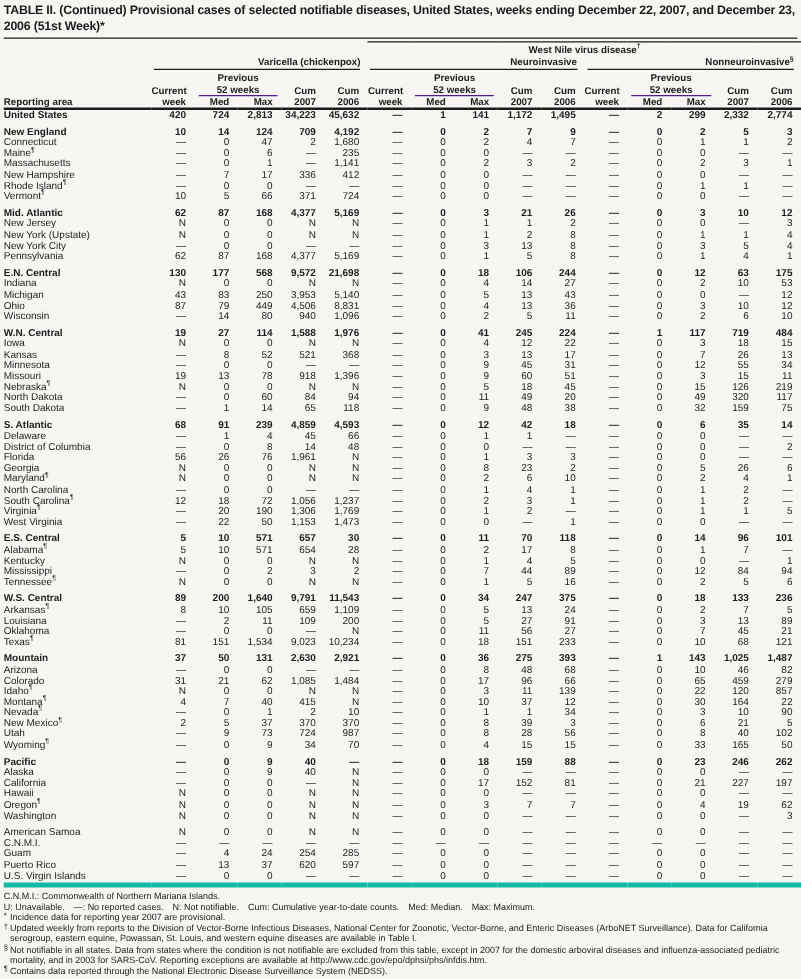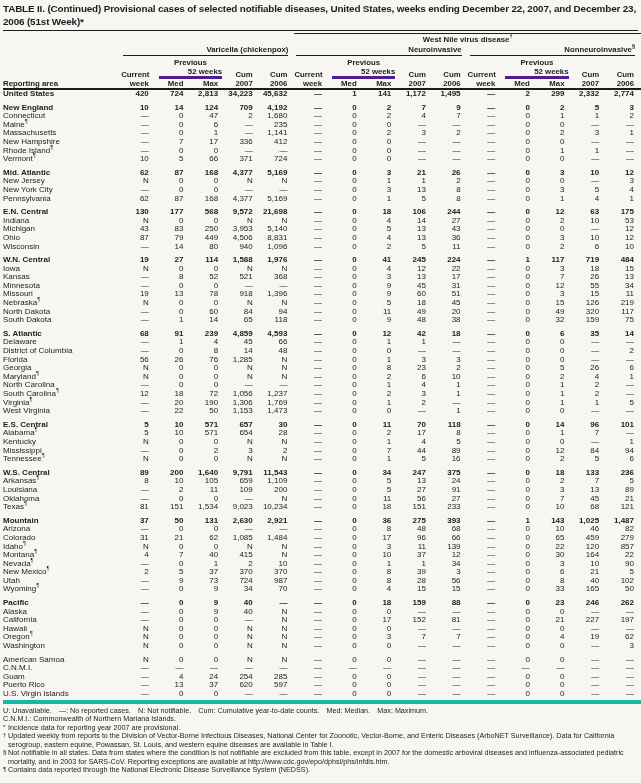--- a/index.html
+++ b/index.html
@@ -6,21 +6,21 @@
   body{width:641px;min-height:783px;font-family:"Liberation Sans","DejaVu Sans",sans-serif;color:#1c1c1c;}
   .page{padding:3px 3px 4px 3px;}
   .title{font-weight:bold;font-size:9.9px;line-height:12.5px;letter-spacing:-0.15px;border-bottom:1px solid #1c1c1c;padding-bottom:2px;}
   table{width:638px;border-collapse:collapse;table-layout:fixed;margin-top:2px;}
   col.c-area{width:118px;}
   col.c-num{width:34.6px;}
   thead td{font-weight:bold;font-size:7.8px;line-height:9px;padding:0;vertical-align:bottom;}
   .h-wnv{text-align:center;border-top:1px solid #1c1c1c;padding-top:1px;}
   .grp-rule{border-bottom:1px solid #1c1c1c;text-align:right;padding-bottom:1px;margin:1px 6px 0 2px;white-space:nowrap;}
   .h-prev{text-align:center;padding-top:2px;}
-  .w52{border-bottom:3px solid #4c1d95;text-align:right;margin:0 3px;white-space:nowrap;}
+  .w52{border-bottom:1px solid #4c1d95;text-align:center;margin:0 3px;white-space:nowrap;}
   .h-right{text-align:right;padding-right:7px;white-space:nowrap;}
   .h-area{text-align:left;font-weight:bold;}
   tr.hdr-last td{border-bottom:2px solid #1c1c1c;padding-bottom:0;}
   tbody td{font-size:8px;line-height:8.6px;padding:0;vertical-align:bottom;white-space:nowrap;}
   tbody td.num{text-align:right;padding-right:7px;}
   tbody td.area{text-align:left;}
   tbody tr.bold td{font-weight:bold;}
   tbody tr.gap td{padding-top:5px;}
   tbody tr:last-child td{border-bottom:4px solid #14b8a6;padding-bottom:1px;}
   sup{font-size:5.6px;vertical-align:super;line-height:0;}
@@ -302,20 +302,38 @@
           <td class="num">1</td>
           <td class="num">1</td>
           <td class="num">2</td>
           <td class="num">—</td>
           <td class="num">0</td>
           <td class="num">0</td>
           <td class="num">—</td>
           <td class="num">3</td>
         </tr>
         <tr class="">
+          <td class="area">New York (Upstate)</td>
+          <td class="num">N</td>
+          <td class="num">0</td>
+          <td class="num">0</td>
+          <td class="num">N</td>
+          <td class="num">N</td>
+          <td class="num">—</td>
+          <td class="num">0</td>
+          <td class="num">1</td>
+          <td class="num">2</td>
+          <td class="num">8</td>
+          <td class="num">—</td>
+          <td class="num">0</td>
+          <td class="num">1</td>
+          <td class="num">1</td>
+          <td class="num">4</td>
+        </tr>
+        <tr class="">
           <td class="area">New York City</td>
           <td class="num">—</td>
           <td class="num">0</td>
           <td class="num">0</td>
           <td class="num">—</td>
           <td class="num">—</td>
           <td class="num">—</td>
           <td class="num">0</td>
           <td class="num">3</td>
           <td class="num">13</td>
@@ -630,21 +648,21 @@
           <td class="num">0</td>
           <td class="num">0</td>
           <td class="num">—</td>
           <td class="num">2</td>
         </tr>
         <tr class="">
           <td class="area">Florida</td>
           <td class="num">56</td>
           <td class="num">26</td>
           <td class="num">76</td>
-          <td class="num">1,285</td>
+          <td class="num">1,961</td>
           <td class="num">N</td>
           <td class="num">—</td>
           <td class="num">0</td>
           <td class="num">1</td>
           <td class="num">3</td>
           <td class="num">3</td>
           <td class="num">—</td>
           <td class="num">0</td>
           <td class="num">0</td>
           <td class="num">—</td>
@@ -1296,22 +1314,22 @@
           <td class="num">0</td>
           <td class="num">0</td>
           <td class="num">—</td>
           <td class="num">—</td>
         </tr>
       </tbody>
   </table>
 
   <div class="footnotes">
     <div>
+        <div class="fn-plain">C.N.M.I.: Commonwealth of Northern Mariana Islands.</div>
         <div class="fn-plain">U: Unavailable. —: No reported cases. N: Not notifiable. Cum: Cumulative year-to-date counts. Med: Median. Max: Maximum.</div>
-        <div class="fn-plain">C.N.M.I.: Commonwealth of Northern Mariana Islands.</div>
       </div>
     <div>
         <div class="fn">
           <span class="mk">*</span>
           <span class="tx">Incidence data for reporting year 2007 are provisional.</span>
         </div>
         <div class="fn">
           <span class="mk">†</span>
           <span class="tx">Updated weekly from reports to the Division of Vector-Borne Infectious Diseases, National Center for Zoonotic, Vector-Borne, and Enteric Diseases (ArboNET Surveillance). Data for California serogroup, eastern equine, Powassan, St. Louis, and western equine diseases are available in Table I.</span>
         </div>

